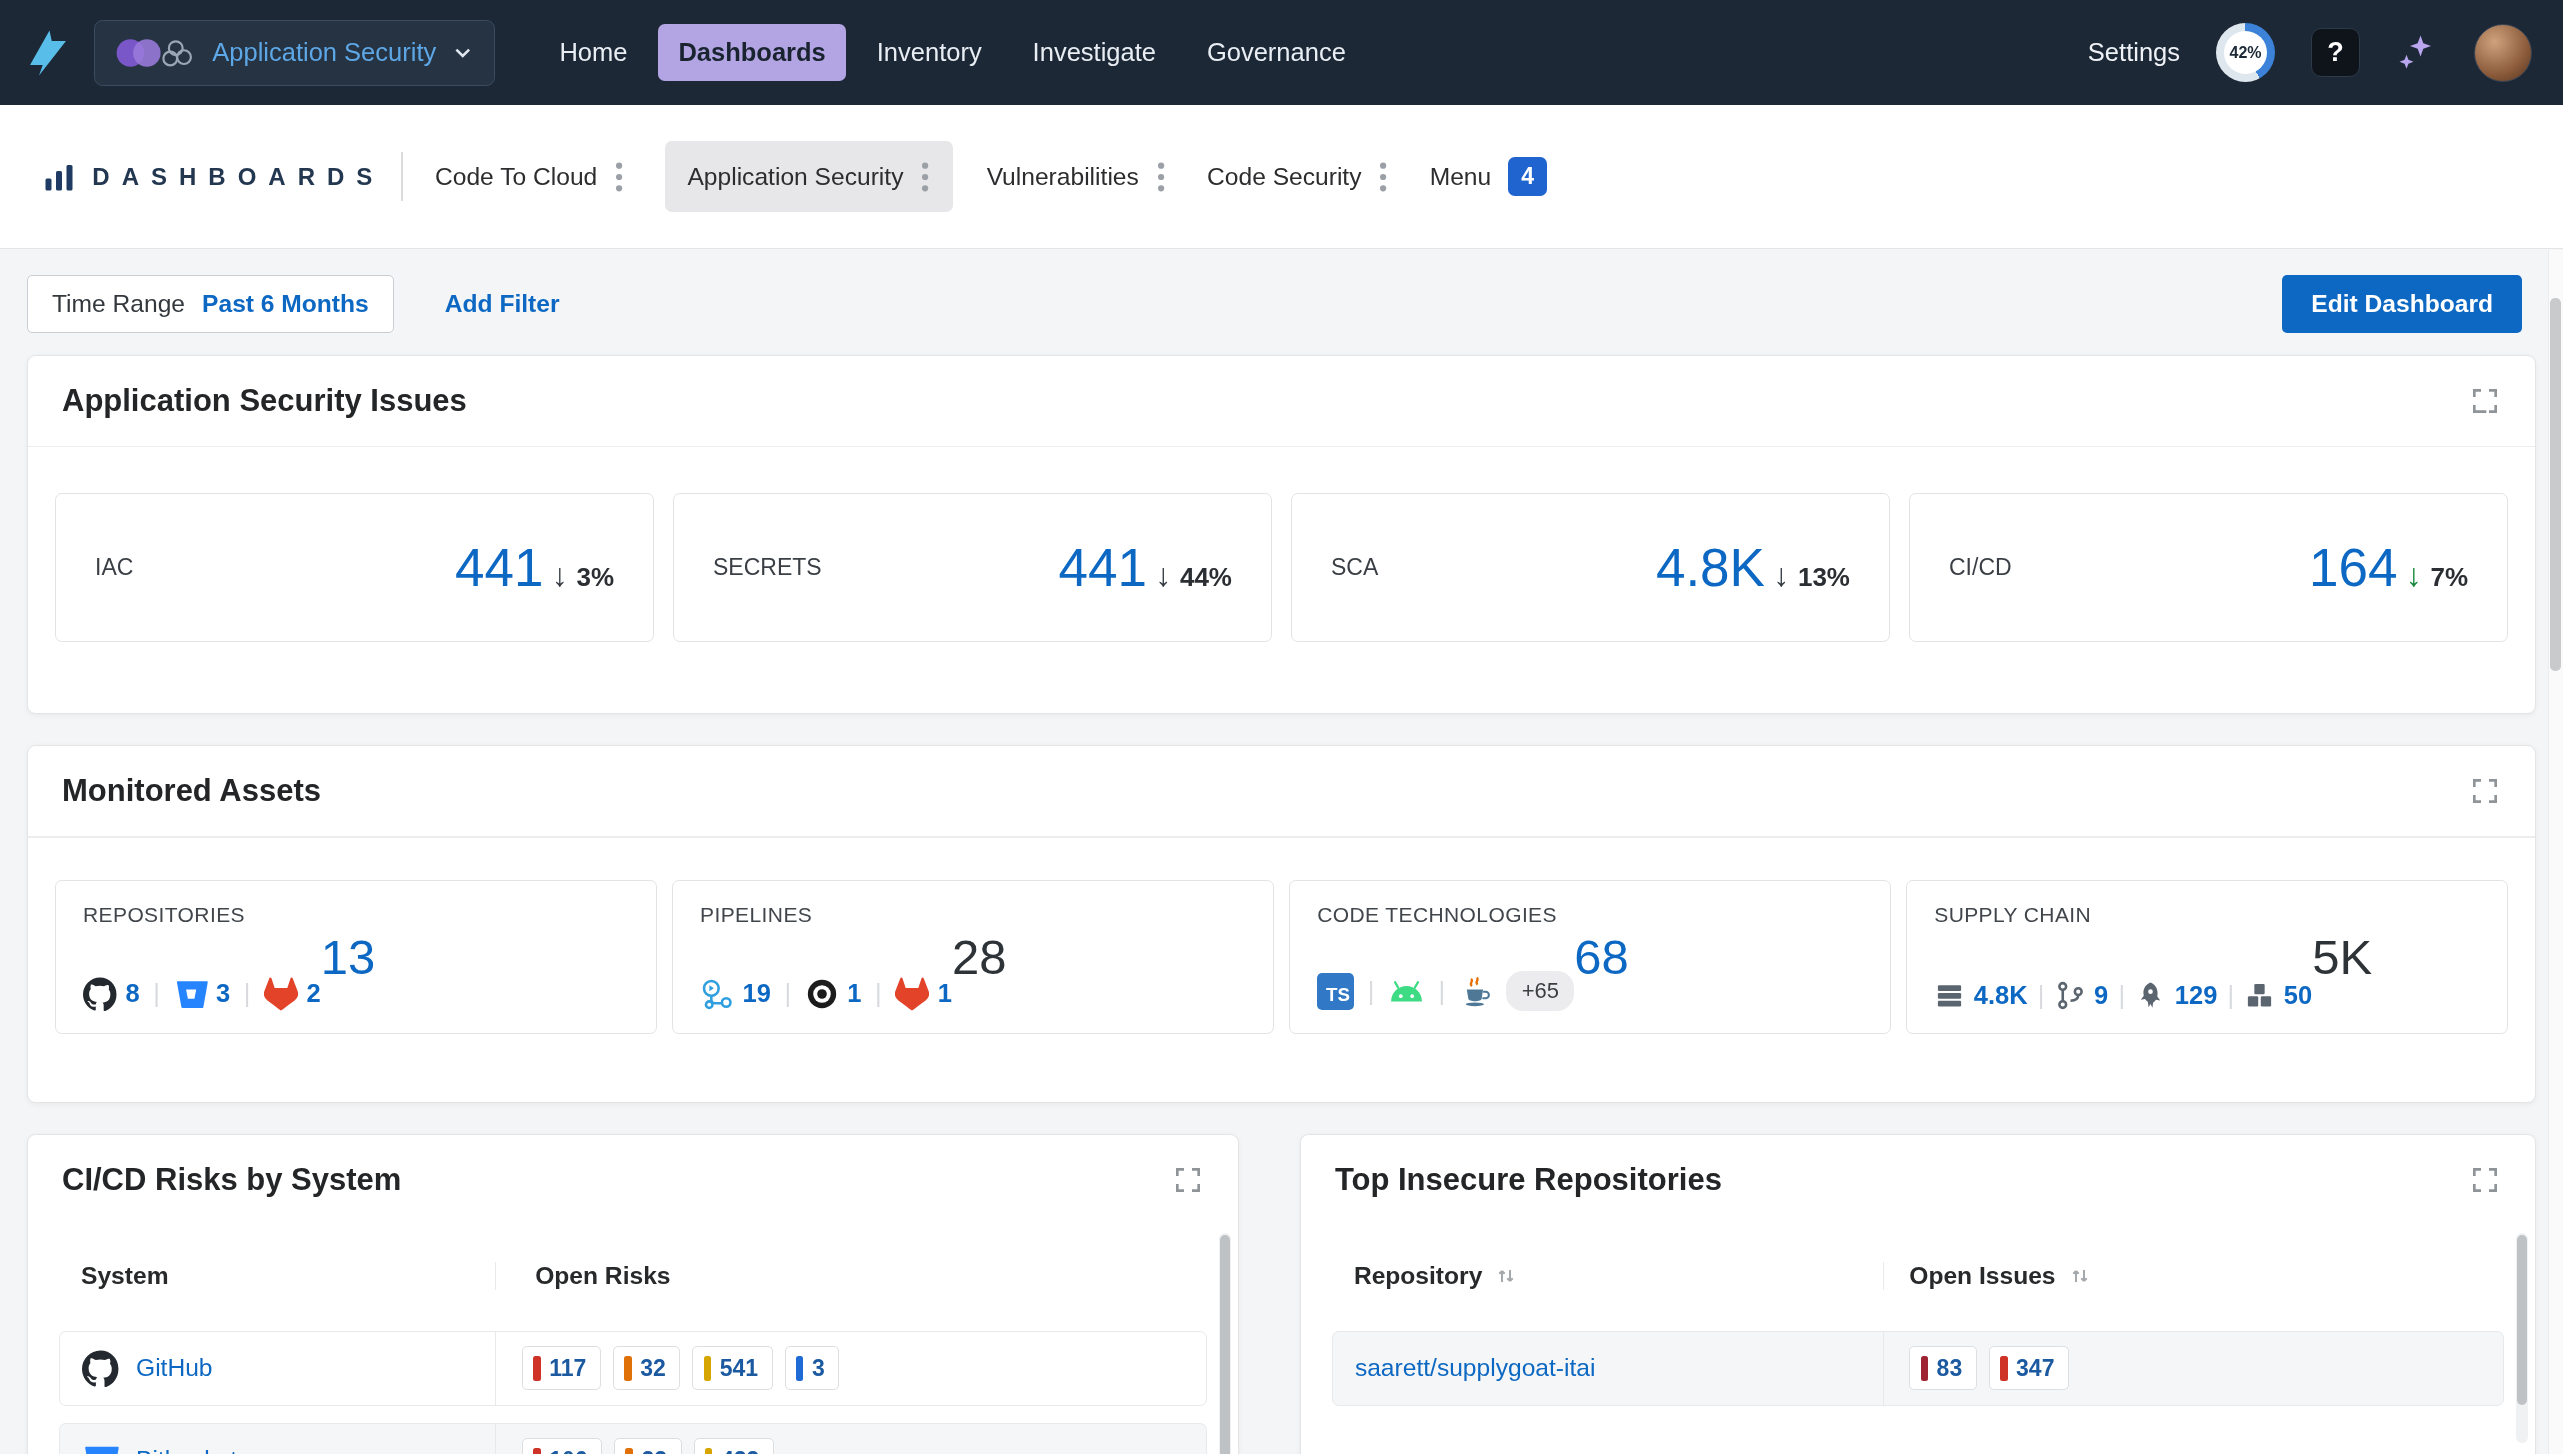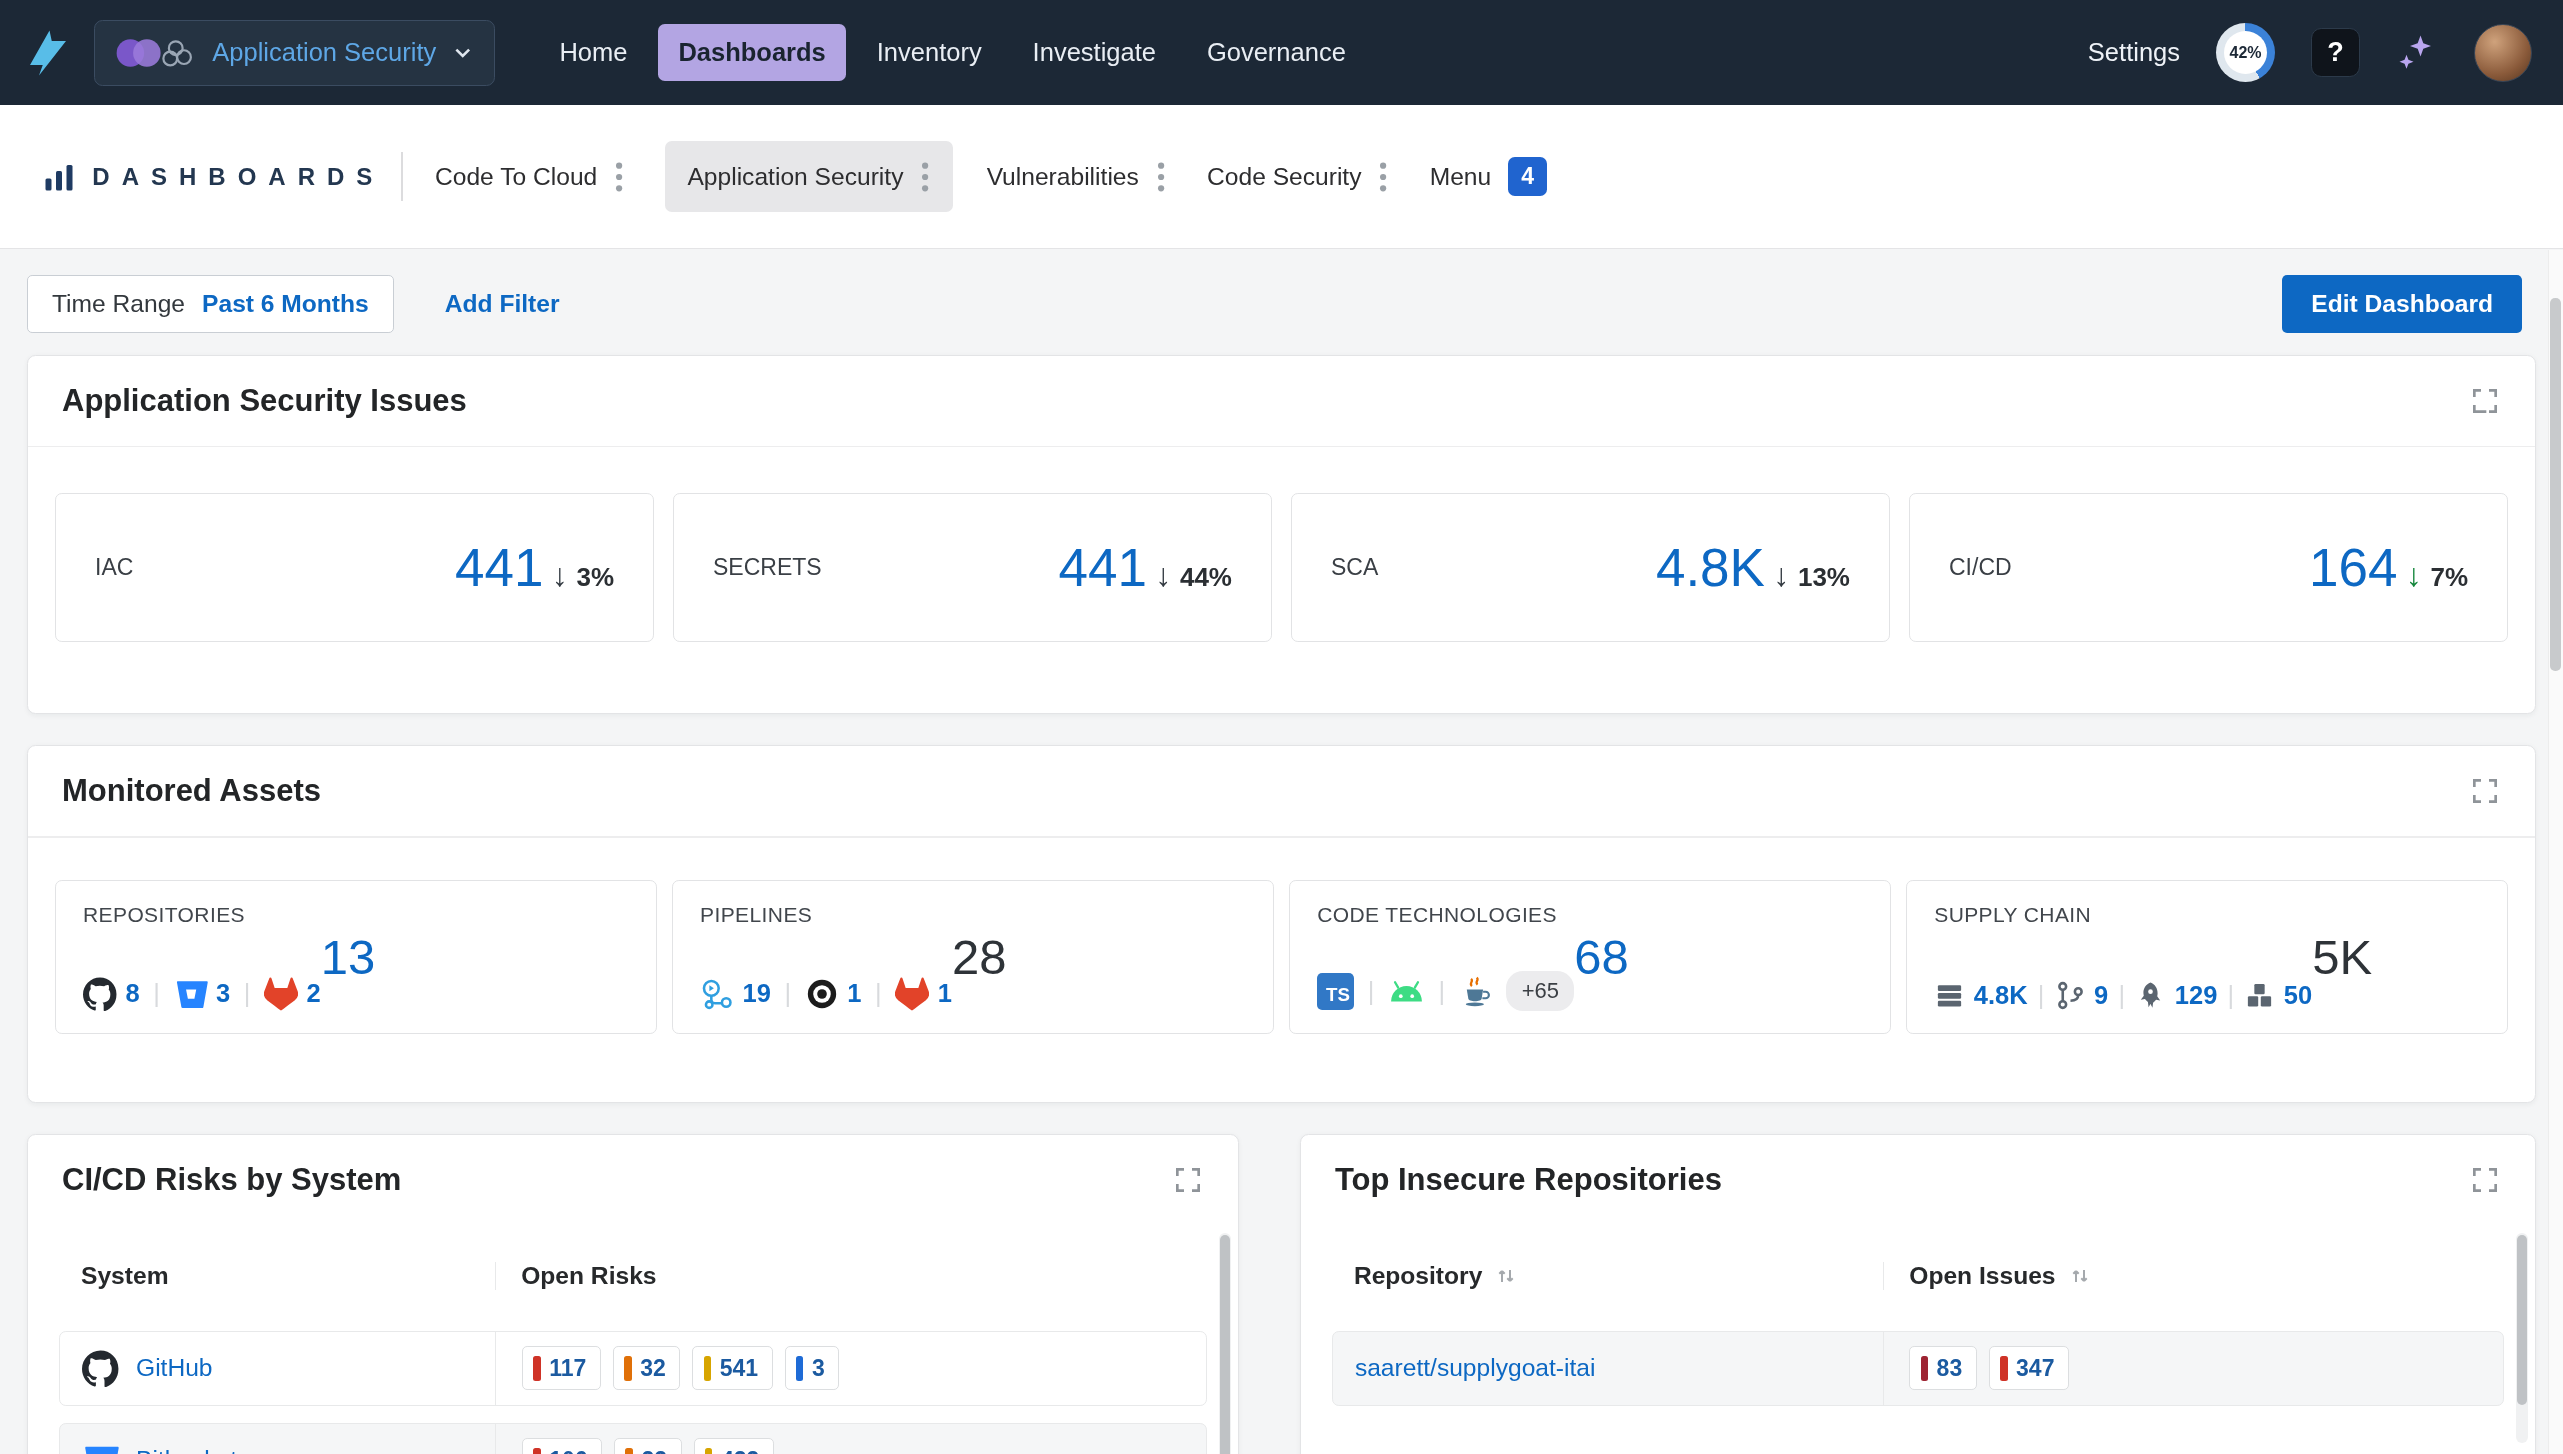--- a/index.html
+++ b/index.html
@@ -411,21 +411,21 @@
       <h2 class="card-title">CI/CD Risks by System</h2>
       <button class="expand-btn">
         <svg width="32" height="32" viewBox="0 0 24 24" fill="none" stroke="#8f9499" stroke-width="2">
             <path d="M9 4H4v5M15 4h5v5M20 15v5h-5M4 15v5h5"></path>
           </svg>
       </button>
     </div>
     <div class="card-body">
       <div class="table-head grid-38-62">
         <span class="th">System</span>
-        <span class="th" style="border-left:1.7px solid #e8e9ea; height:100%; padding-left:25px;">Open Risks</span>
+        <span class="th" style="border-left:1.7px solid #e8e9ea; height:100%; padding-left:39px;">Open Risks</span>
       </div>
 
       <div class="trow grid-38-62">
         <div class="cell1">
           <svg width="37" height="37" viewBox="0 0 24 24" fill="#24292f">
               <path d="M12 .3C5.4.3 0 5.7 0 12.3c0 5.3 3.4 9.8 8.2 11.4.6.1.8-.3.8-.6v-2.2c-3.3.7-4-1.4-4-1.4-.5-1.4-1.3-1.8-1.3-1.8-1.1-.7.1-.7.1-.7 1.2.1 1.8 1.2 1.8 1.2 1.1 1.8 2.8 1.3 3.5 1 .1-.8.4-1.3.7-1.6-2.7-.3-5.5-1.3-5.5-5.9 0-1.3.5-2.4 1.2-3.2-.1-.3-.5-1.5.1-3.2 0 0 1-.3 3.3 1.2a11.5 11.5 0 0 1 6 0C17 5.4 18 5.7 18 5.7c.7 1.7.3 2.9.1 3.2.8.8 1.2 1.9 1.2 3.2 0 4.6-2.8 5.6-5.5 5.9.4.4.8 1.1.8 2.2v3.3c0 .3.2.7.8.6 4.8-1.6 8.2-6.1 8.2-11.4C24 5.7 18.6.3 12 .3z"></path>
             </svg>
           <span class="row-link">GitHub</span>
         </div>
         <div class="cell2">

